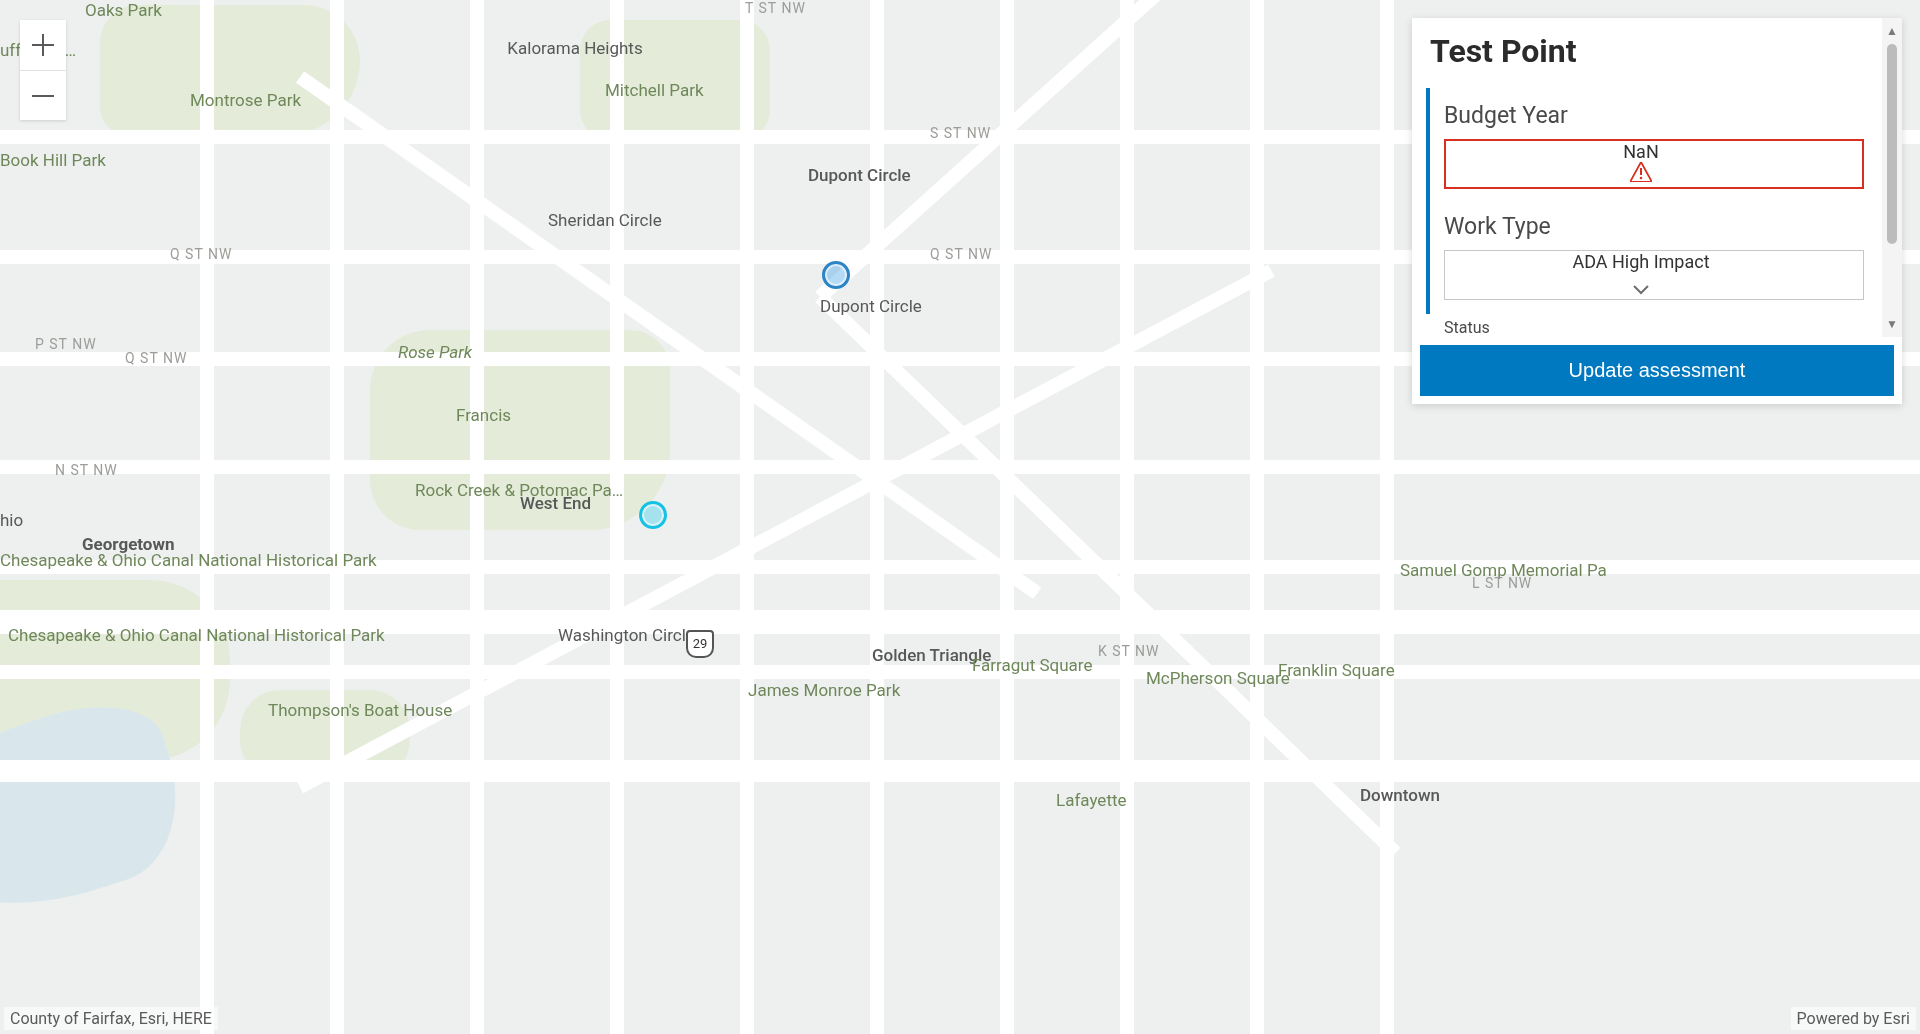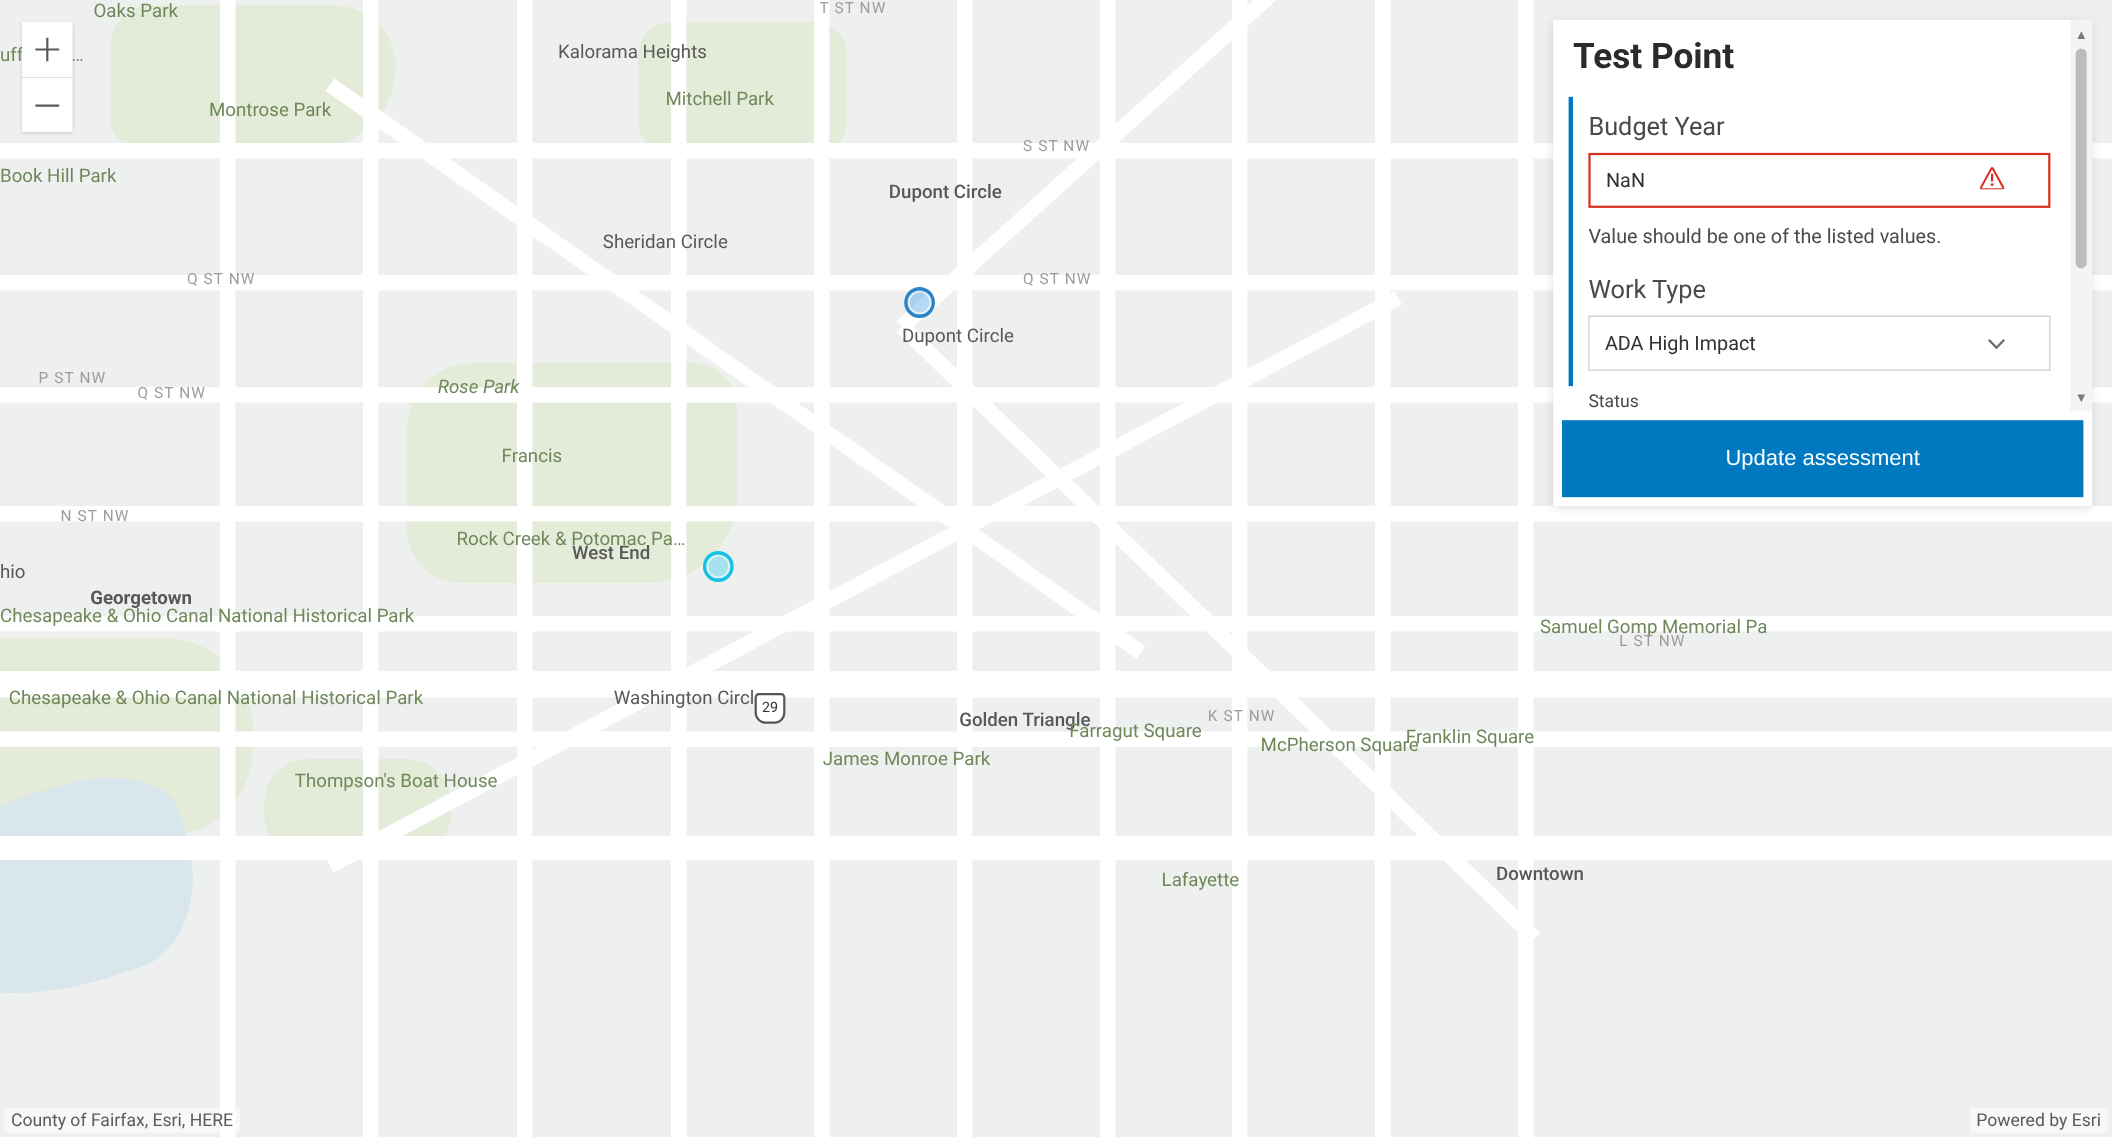--- a/index.html
+++ b/index.html
@@ -37,35 +37,35 @@
   .attr-right { right: 4px; }
 
   
   .panel { position:absolute; top:18px; right:18px; width: 490px; background:#fff; box-shadow:0 2px 8px rgba(0,0,0,.15); display:flex; flex-direction:column; max-height: 470px; }
   .panel-body-scroll { position:relative; overflow:hidden; flex:1; display:flex; }
   .panel-body { padding: 14px 18px 0 18px; flex:1; overflow:hidden; }
   .panel-title { font-size: 32px; font-weight: 700; color:#2b2b2b; margin-bottom: 18px; }
 
   .field-group { border-left: 4px solid #0079c1; padding: 14px 0 14px 14px; margin-left: -4px; }
   .field-label { font-size: 23px; color:#4a4a4a; margin-bottom: 10px; }
-  .field-input { width: 100%; height: 50px; border:1px solid #c7c7c7; padding: 0 40px 0 14px; font-size:18px; color:#323232; background:#fff; position:relative; display:flex; align-items:center; justify-content:space-between; }
+  .field-input { width: 100%; height: 50px; border:1px solid #c7c7c7; padding: 0 40px 0 14px; font-size:18px; color:#323232; background:#fff; position:relative; display:flex; align-items:center; justify-content:space-between;flex-direction:column; }
   .field-input.error { border:2px solid #d83020; }
   .field-input .caret { color:#6e6e6e; }
   .err-icon { color:#d83020; font-size:20px; }
   .err-msg { font-size:18px; color:#4a4a4a; margin-top:16px; }
 
   .spacer { height: 24px; }
   .trunc-label { font-size:16px; color:#4a4a4a; padding-left:14px; margin-top:4px; }
 
   .panel-scrollbar { width: 20px; background:#f4f4f4; display:flex; flex-direction:column; align-items:center; padding-top:6px; }
   .scroll-arrow { font-size:12px; color:#7a7a7a; }
   .scroll-thumb { width:10px; flex:0 0 200px; background:#bcbcbc; border-radius:5px; margin-top:6px; }
 
   .panel-footer { padding: 8px; }
-  .update-btn { width:100%; height:70px; background:#0079c1; color:#fff; border:none; font-size:20px; cursor:pointer; }
+  .update-btn { width:100%; height:51px; background:#0079c1; color:#fff; border:none; font-size:20px; cursor:pointer; }
 </style>
 </head>
 <body>
 
 <div class="map-wrap">
   <div class="map-tiles">
 
     <div class="park" style="left:100px; top:5px; width:260px; height:130px; border-radius:40px 60px 80px 30px;"></div>
     <div class="park" style="left:580px; top:20px; width:190px; height:120px; border-radius:30px;"></div>
     <div class="park" style="left:370px; top:330px; width:300px; height:200px; border-radius:60px 40px 80px 50px;"></div>
@@ -166,21 +166,20 @@
           <div class="field-input error">
             <span>NaN</span>
             <span class="err-icon">
               <svg width="22" height="20" viewBox="0 0 22 20">
                   <path d="M11 0 L22 20 H0 Z" fill="none" stroke="#d83020" stroke-width="1.8"></path>
                   <line x1="11" y1="6" x2="11" y2="13" stroke="#d83020" stroke-width="2"></line>
                   <circle cx="11" cy="16" r="1.3" fill="#d83020"></circle>
                 </svg>
             </span>
           </div>
-          <div class="err-msg">Value should be one of the listed values.</div>
 
           <div class="spacer"></div>
 
           <div class="field-label">Work Type</div>
           <div class="field-input">
             <span>ADA High Impact</span>
             <span class="caret">
               <svg width="16" height="10" viewBox="0 0 16 10">
                   <path d="M1 1 L8 8 L15 1" fill="none" stroke="#6e6e6e" stroke-width="2"></path>
                 </svg>

